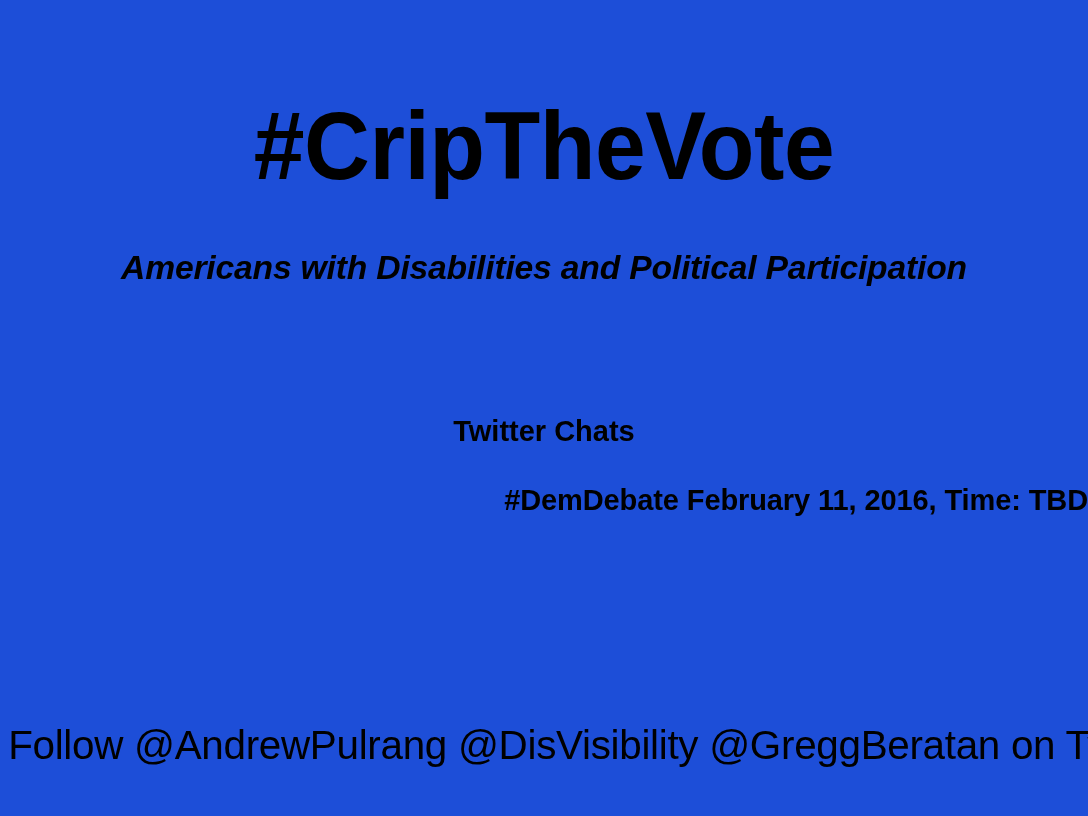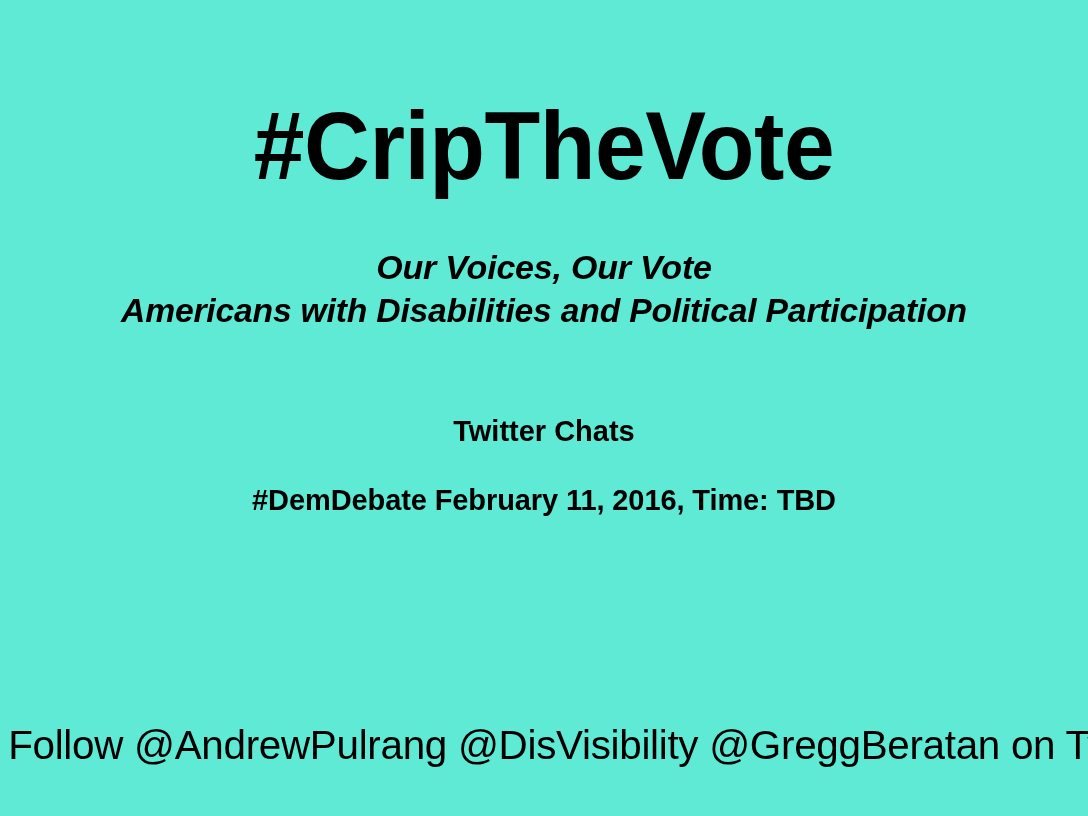--- a/index.html
+++ b/index.html
@@ -12,21 +12,21 @@
     height: 816px;
     overflow: hidden;
     font-family: "Liberation Sans", "DejaVu Sans", sans-serif;
   }
 
   #slide {
     position: relative;
     box-sizing: border-box;
     width: 1088px;
     height: 816px;
-    background: #5eead4;
+    background: #1d4ed8;
     color: #000000;
     overflow: hidden;
   }
 
   .txt {
     position: absolute;
     left: 0;
     width: 1088px;
     text-align: center;
     white-space: nowrap;
@@ -75,20 +75,21 @@
     font-stretch: condensed;
   }
 
   
   .debate-line {
     font-size: 29px;
     line-height: 29px;
     font-weight: bold;
     font-stretch: condensed;
     letter-spacing: -0.1px;
+    text-align: right;
   }
   #debate-dem { top: 486px; }
   #debate-gop { top: 556px; }
 
   
   #follow-line {
     top: 725px;
     font-size: 41px;
     line-height: 41px;
     font-weight: normal;
@@ -99,21 +100,20 @@
   }
 </style>
 </head>
 <body>
 
 <div id="slide">
 
   <div class="txt" id="title">#CripTheVote</div>
 
   <div class="txt" id="subtitle">
-    <span class="sub-line">Our Voices, Our Vote</span>
     <span class="sub-line wide">Americans with Disabilities and Political Participation</span>
   </div>
 
   <div class="txt" id="chats-heading">Twitter Chats</div>
 
   <div class="txt debate-line" id="debate-dem">#DemDebate February 11, 2016, Time: TBD</div>
 
 
   <div class="txt" id="follow-line">Follow @AndrewPulrang @DisVisibility @GreggBeratan on Twitter</div>
 

